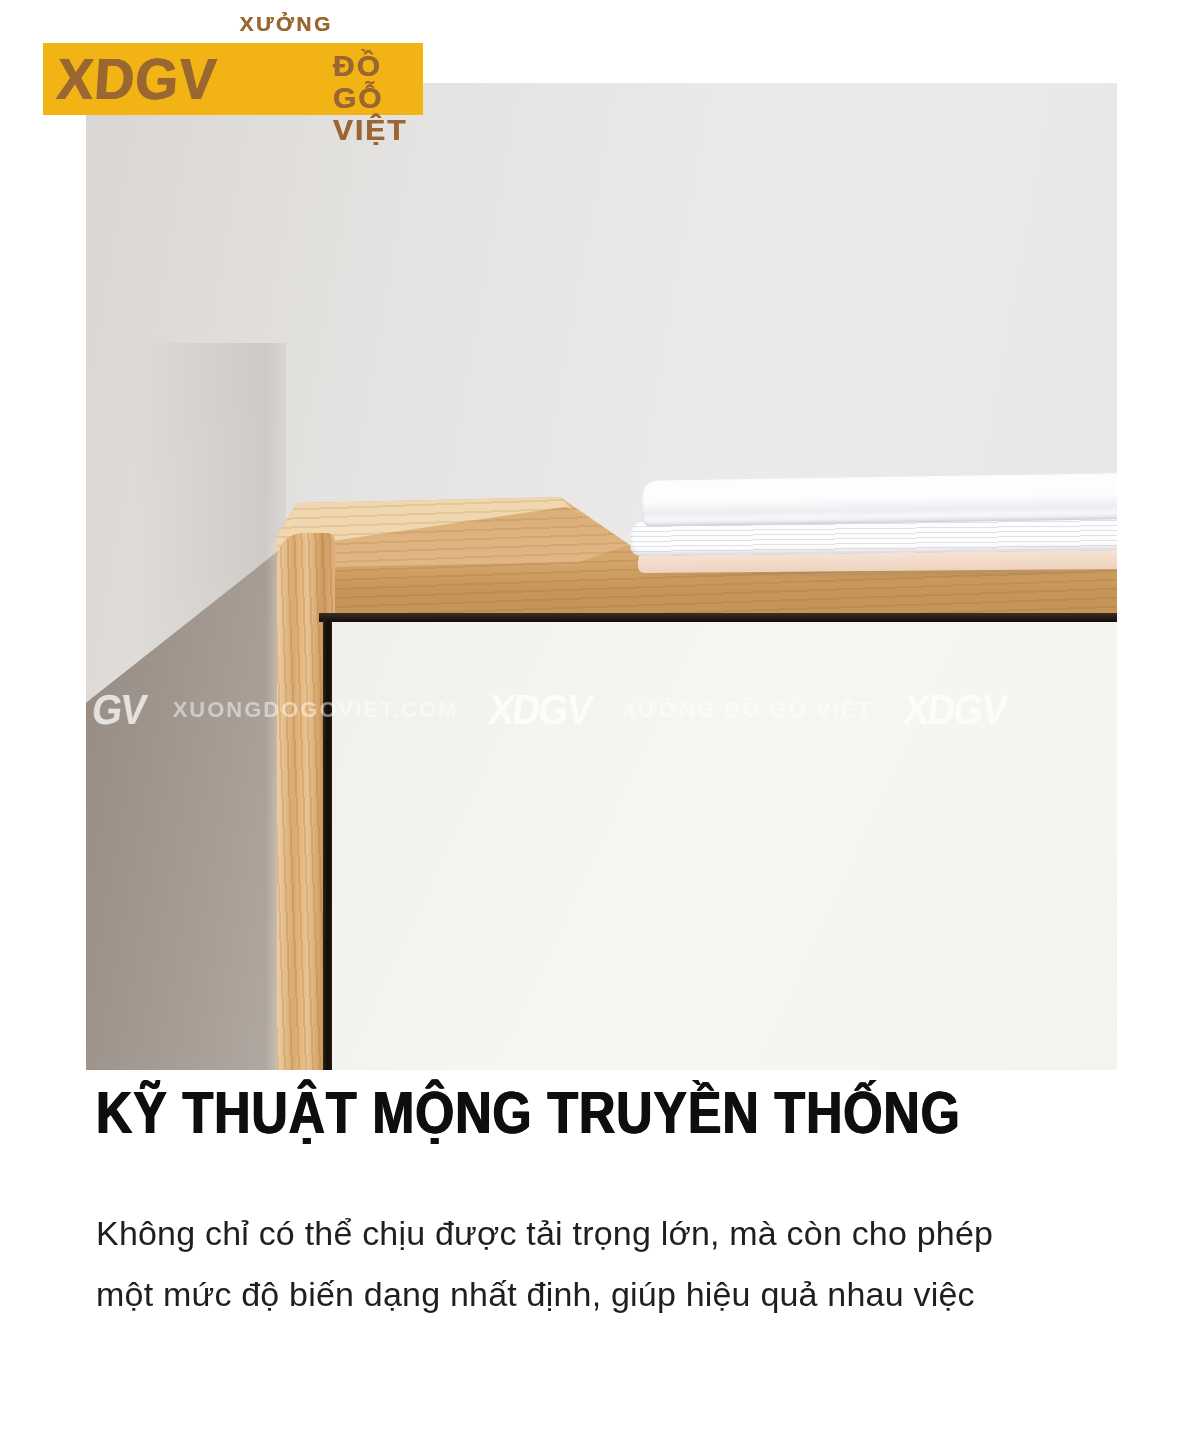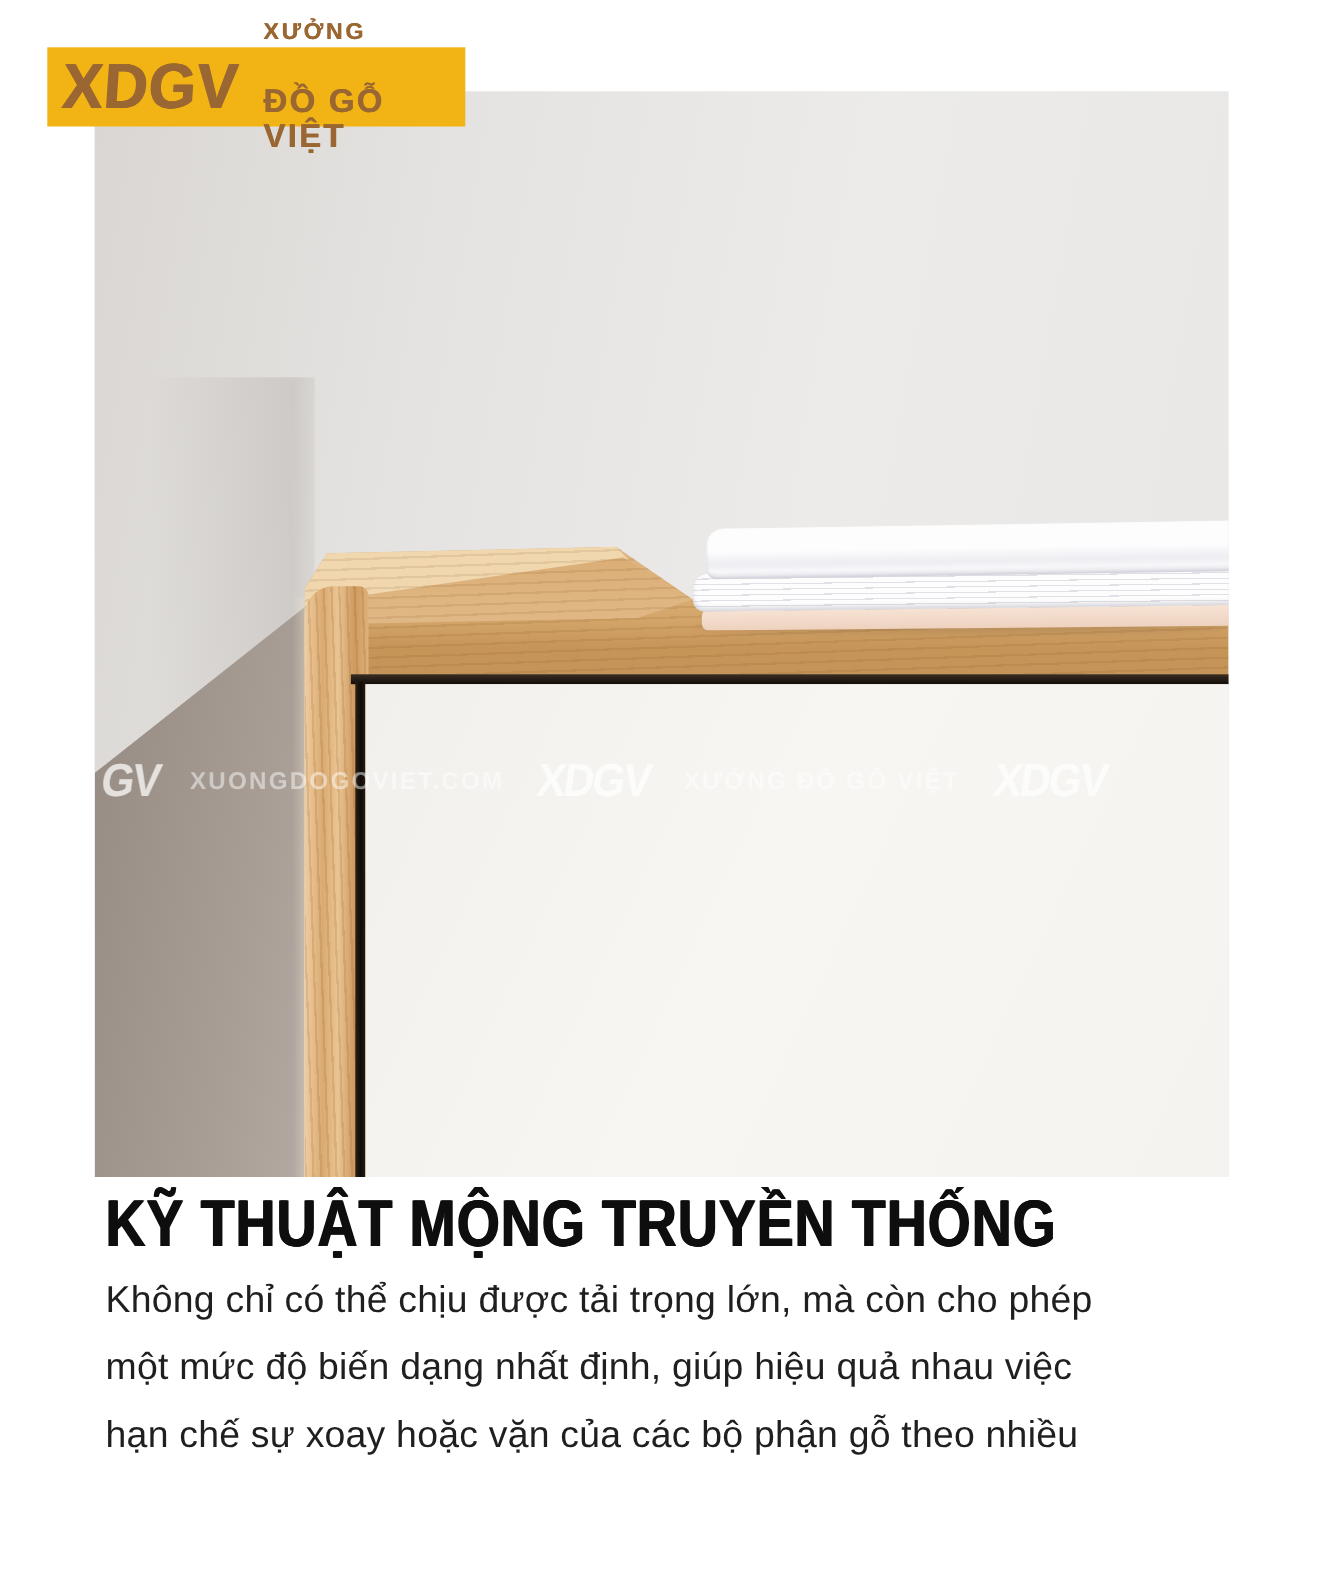--- a/index.html
+++ b/index.html
@@ -6,21 +6,21 @@
   html,body { width:1200px; height:1429px; background:#FFFFFF; overflow:hidden;
               font-family:"Liberation Sans", sans-serif; }
   .abs { position:absolute; }
 
   
   #logo { left:43px; top:43px; width:380px; height:72px; background:#F2B414;
           display:flex; align-items:center; padding:0 14px; gap:14px; z-index:5; }
   .logo-abbr { color:#9A6733; font-size:58px; font-weight:bold; letter-spacing:1px;
                transform:scaleX(.95) skewX(-4deg); transform-origin:left center;
                text-shadow:.7px 0 currentColor, -.7px 0 currentColor; line-height:72px; }
-  .logo-text { display:flex; flex-direction:column; justify-content:center; color:#9A6733; }
+  .logo-text { display:flex; flex-direction:row; justify-content:center; color:#9A6733; }
   .logo-line1 { font-size:21px; font-weight:bold; letter-spacing:2.5px; line-height:22px;
                 text-shadow:.4px 0 currentColor; }
   .logo-line2 { font-size:30px; font-weight:bold; letter-spacing:2px; line-height:32px;
                 text-shadow:.5px 0 currentColor;margin-top:37px; }
 
   
   #photo { left:86px; top:83px; width:1031px; height:987px; overflow:hidden;
            background:linear-gradient(100deg,#D9D6D3 0%,#E5E3E1 28%,#ECEBE9 60%,#E8E7E5 100%); }
 
   .wall-shade { left:0; top:260px; width:200px; height:460px;
@@ -79,21 +79,21 @@
            color:rgba(255,255,255,.48); }
   .wm-logo { font-size:42px; font-weight:bold; letter-spacing:-2px;
            transform:skewX(-8deg) scaleX(.92); text-shadow:.6px 0 currentColor; }
   .wm-text { font-size:22px; font-weight:bold; letter-spacing:2px; }
 
   
   #section-title { left:96px; top:1080px; font-size:60px; font-weight:bold; color:#0E0E0E;
            letter-spacing:1px; white-space:nowrap; transform:scaleX(.84);
            transform-origin:left center; line-height:66px;
            text-shadow:.8px 0 currentColor, -.8px 0 currentColor; }
-  #section-body { left:96px; top:1152px; width:1060px; color:#1F1F1F; font-size:34px; }
+  #section-body { left:96px; top:1203px; width:1060px; color:#1F1F1F; font-size:34px; }
   #section-body .body-line { line-height:61px; letter-spacing:.2px; }
 </style>
 </head>
 <body>
 
 <div style="position:relative; width:1200px; height:1429px;">
 
   <div id="logo" class="abs">
     <div class="logo-abbr">XDGV</div>
     <div class="logo-text">
@@ -137,16 +137,15 @@
       <span class="wm-logo">XDGV</span>
 
     </div>
   </div>
 
   <h1 id="section-title" class="abs">KỸ THUẬT MỘNG TRUYỀN THỐNG</h1>
 
   <div id="section-body" class="abs">
     <div class="body-line">Không chỉ có thể chịu được tải trọng lớn, mà còn cho phép</div>
     <div class="body-line">một mức độ biến dạng nhất định, giúp hiệu quả nhau việc</div>
-    <div class="body-line">hạn chế sự xoay hoặc vặn của các bộ phận gỗ theo nhiều</div>
   </div>
 
 </div>
 
 </body></html>

